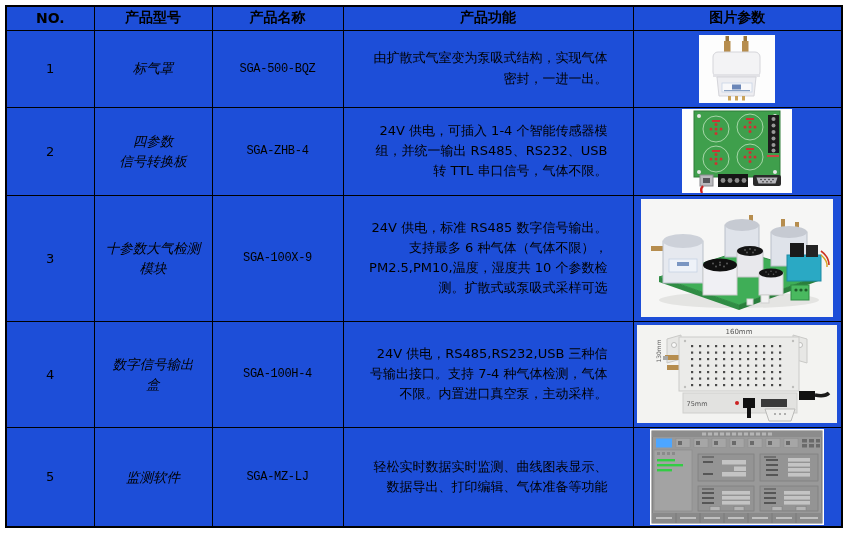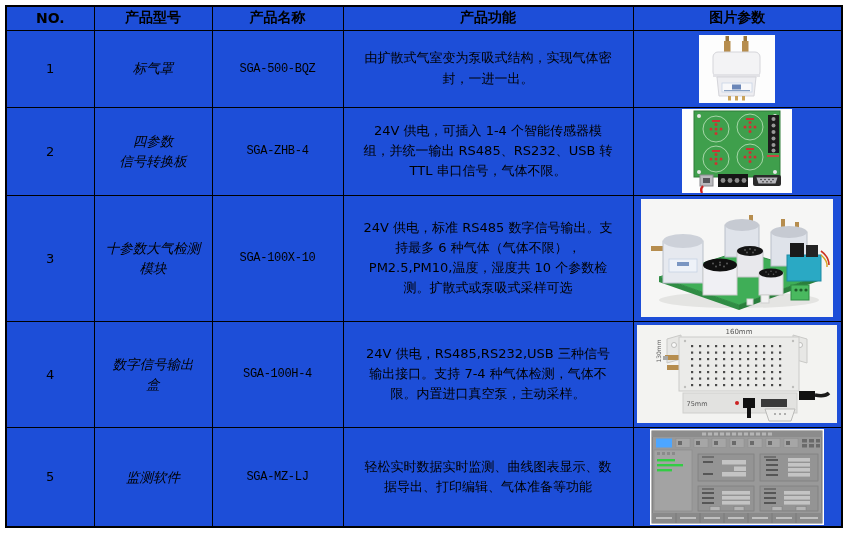--- a/index.html
+++ b/index.html
@@ -13,21 +13,21 @@
     margin:5px 0 0 5px; border:2px solid #000; background:#1d4ed8;
   }
   th, td { border:1px solid #000; padding:0; overflow:hidden; vertical-align:middle; }
   th {
     font-weight:bold; font-size:14px; height:24px; text-align:center;
     font-family:"DejaVu Sans","Liberation Sans",sans-serif;
   }
   td.c-no { text-align:center; font-size:13px; }
   td.c-name { text-align:center; font-size:13.5px; white-space:pre-line; line-height:1.5;font-style:italic; }
   td.c-model { text-align:center; font-size:12px; font-family:"Liberation Mono","DejaVu Sans Mono",monospace; letter-spacing:-0.3px; }
-  td.c-func { font-size:13px; line-height:1.55; padding:6px 19px; text-align:center; }
+  td.c-func { font-size:13px; line-height:1.55; padding:6px 25px; text-align:right; }
   td.c-img { text-align:center; }
   td.c-img svg { display:block; margin:0 auto; }
   .r1 { height:77px; } .r2 { height:88px; } .r3 { height:126px; } .r4 { height:106px; } .r5 { height:100px; }
 </style>
 </head>
 <body>
 
 <table class="spec-table">
   <colgroup>
     <col style="width:88px">
@@ -148,21 +148,21 @@
         </g>
         <path d="M21,77 q-3,3 -1,7" stroke="#cc2222" stroke-width="2.4" fill="none"></path>
       </svg>
     </td>
   </tr>
 
   <tr class="r3">
     <td class="c-no">3</td>
     <td class="c-name">十参数大气检测
 模块</td>
-    <td class="c-model">SGA-100X-10</td>
+    <td class="c-model">SGA-100X-9</td>
     <td class="c-func">24V 供电，标准 RS485 数字信号输出。支持最多 6 种气体（气体不限），PM2.5,PM10,温度，湿度共 10 个参数检测。扩散式或泵吸式采样可选</td>
     <td class="c-img">
       <svg width="192" height="118" viewBox="0 0 192 118">
         <rect x="0" y="0" width="192" height="118" fill="#f6f6f5"></rect>
         <ellipse cx="98" cy="101" rx="80" ry="8" fill="#e4e4e2"></ellipse>
         <polygon points="18,78 100,52 180,76 98,106" fill="#3fae57" stroke="#2f8c44"></polygon>
         <polygon points="18,78 98,106 98,111 18,83" fill="#2f8c44"></polygon>
         <polygon points="98,106 180,76 180,81 98,111" fill="#2a7f3c"></polygon>
         <rect x="108" y="16" width="4" height="12" fill="#b68d4e"></rect>
         <rect x="84" y="26" width="34" height="32" fill="#dfe3ea" stroke="#b9bfc9"></rect>

